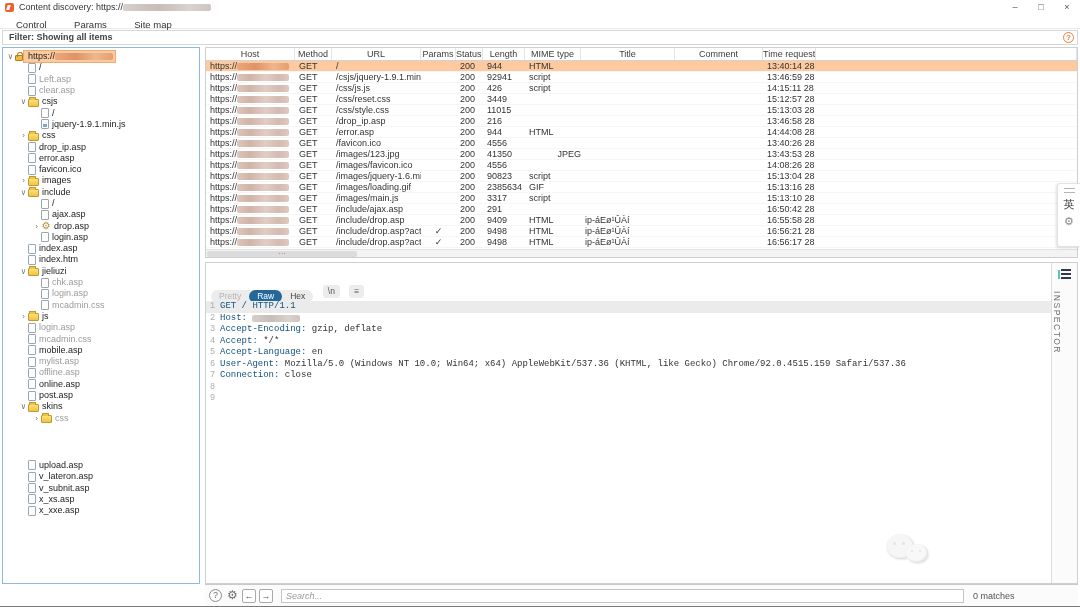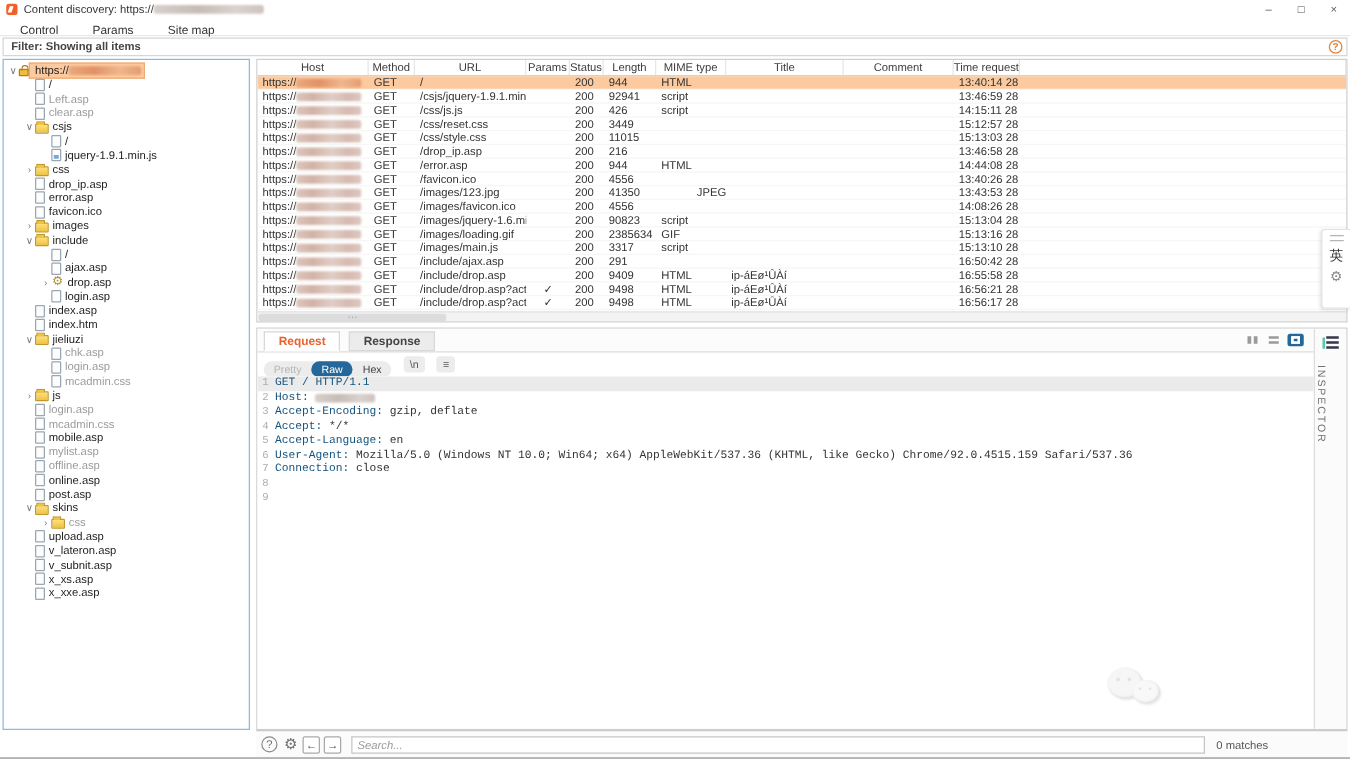--- a/index.html
+++ b/index.html
@@ -367,21 +367,21 @@
         <span class="lbl">skins</span>
       </span>
     </div>
     <div class="tree-row dim" style="padding-left: 29px;">
       <span class="arrow">›</span>
       <span class="ico ico-folder"></span>
       <span class="lbl-wrap">
         <span class="lbl">css</span>
       </span>
     </div>
-    <div class="tree-row" style="padding-left: 16px;">
+    <div class="tree-row" style="padding-left: 16px; margin-top: 36px;">
       <span class="arrow"></span>
       <span class="ico ico-file"></span>
       <span class="lbl-wrap">
         <span class="lbl">upload.asp</span>
       </span>
     </div>
     <div class="tree-row" style="padding-left: 16px;">
       <span class="arrow"></span>
       <span class="ico ico-file"></span>
       <span class="lbl-wrap">
@@ -647,29 +647,20 @@
         <span class="tcell" style="width: 53px;">16:56:17 28 …</span>
         <span class="tcell" style="width: 261px;"></span>
       </div>
     </div>
   <div class="hscroll">
       <div class="hthumb">···</div>
     </div>
 </div>
 
 <div class="editor-panel">
-  <div class="etabs">
-    <span class="etab active">Request</span>
-    <span class="etab idle">Response</span>
-    <span class="layout-btns">
-      <span class="lay lay-cols"></span>
-      <span class="lay lay-rows"></span>
-      <span class="lay lay-single"></span>
-    </span>
-  </div>
   <div class="subtabs">
     <span class="pillgroup">
       <span class="pill disabled">Pretty</span>
       <span class="pill active">Raw</span>
       <span class="pill">Hex</span>
     </span>
     <span class="mini-btn">\n</span>
     <span class="mini-btn">≡</span>
   </div>
   <div class="code">

